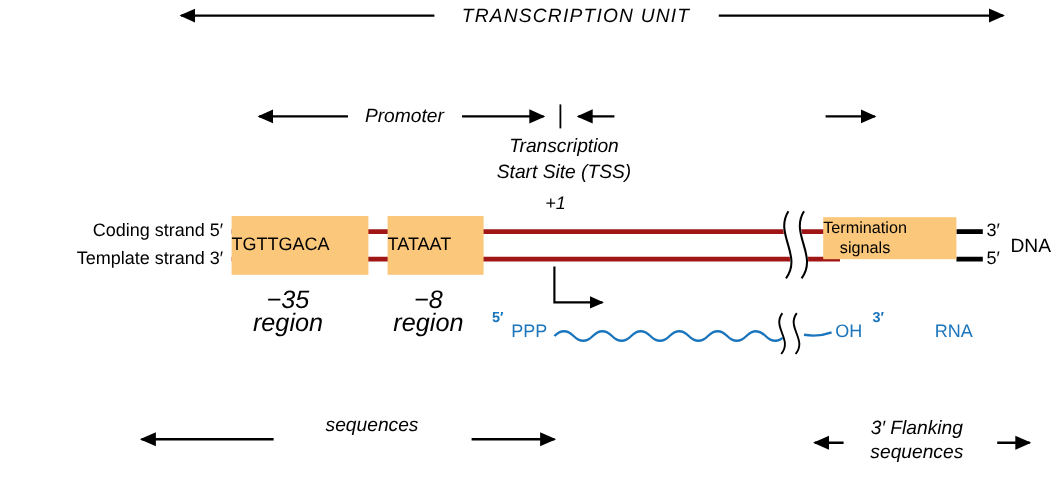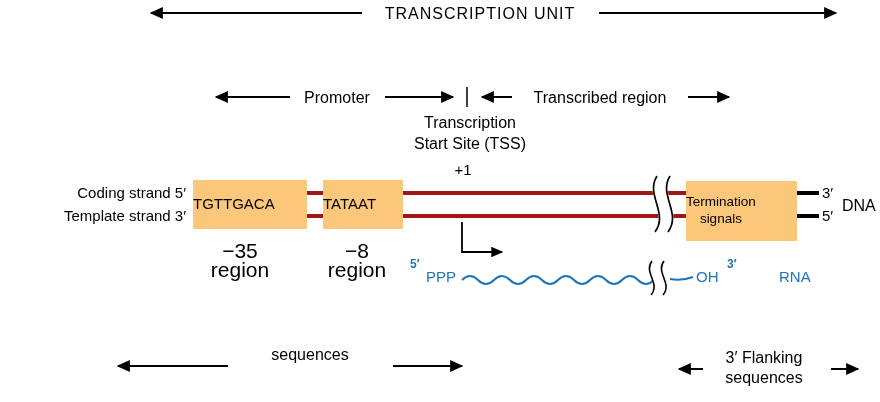--- a/index.html
+++ b/index.html
@@ -2,21 +2,21 @@
 <html style="--dna-color: #A01616; --box-color: #FBC77B; --rna-color: #1B75BC;"><head>
 <meta charset="utf-8">
 <style>
   html,body { margin:0; padding:0; background:#fff; }
   .stage {
     position:relative; width:880px; height:402px; background:#fff;
     font-family:"Liberation Sans","DejaVu Sans",sans-serif; color:#000; overflow:hidden;
   }
   .stage svg { position:absolute; left:0; top:0; }
   .lbl { position:absolute; white-space:nowrap; font-size:16px; line-height:1.2; }
-  .center { transform:translateX(-50%); text-align:center; }
+  .center { transform:translateX(-50%); text-align:center;font-style:italic; }
   .right { transform:translateX(-100%); text-align:right; }
   .title { letter-spacing:1px; font-size:16px; }
   .blk { display:block; }
   .sm { font-size:12px; }
   .md { font-size:15px; }
   .blue { color:var(--rna-color,#1B75BC); font-weight:bold; }
   .blue-n { color:var(--rna-color,#1B75BC); }
   .lh20 { line-height:20px; }
   .lh19 { line-height:19px; font-size:21px; }
   .box {
@@ -73,38 +73,37 @@
       <path d="M 10,0 C 1,12 19,22 9,34" stroke="#fff" stroke-width="13" fill="none"></path>
       <path d="M 4,0 C -5,12 13,22 3,34" stroke="#000" stroke-width="1.6" fill="none"></path>
       <path d="M 16,0 C 7,12 25,22 15,34" stroke="#000" stroke-width="1.6" fill="none"></path>
     </g>
 
     <path d="M 462,222 L 462,252 L 502,252" fill="none" stroke="#000" stroke-width="1.8" marker-end="url(#arrow)"></path>
   </svg>
 
   <div class="lbl center title" style="left:480px;top:4px">TRANSCRIPTION UNIT</div>
   <div class="lbl center" style="left:337px;top:88px">Promoter</div>
-  <div class="lbl center" style="left:600px;top:88px">Transcribed region</div>
 
   <div class="lbl center" style="left:470px;top:112px;line-height:21px">
     <span class="blk">Transcription</span>
     <span class="blk">Start Site (TSS)</span>
   </div>
   <div class="lbl center md" style="left:463px;top:161px">+1</div>
 
   <div class="lbl md right" style="left:186px;top:184px">Coding strand 5′</div>
   <div class="lbl md right" style="left:186px;top:207px">Template strand 3′</div>
 
   <div class="box" style="left:193px;top:180px;width:114px;height:49px">
     <span>TGTTGACA</span>
   </div>
   <div class="box" style="left:323px;top:180px;width:80px;height:49px">
     <span>TATAAT</span>
   </div>
-  <div class="box" style="left:686px;top:181px;width:111px;height:60px">
+  <div class="box" style="left:686px;top:181px;width:111px;height:35px">
     <span class="two">
       <span class="blk">Termination</span>
       <span class="blk">signals</span>
     </span>
   </div>
 
   <div class="lbl center lh19" style="left:240px;top:241px">
     <span class="blk">−35</span>
     <span class="blk">region</span>
   </div>

